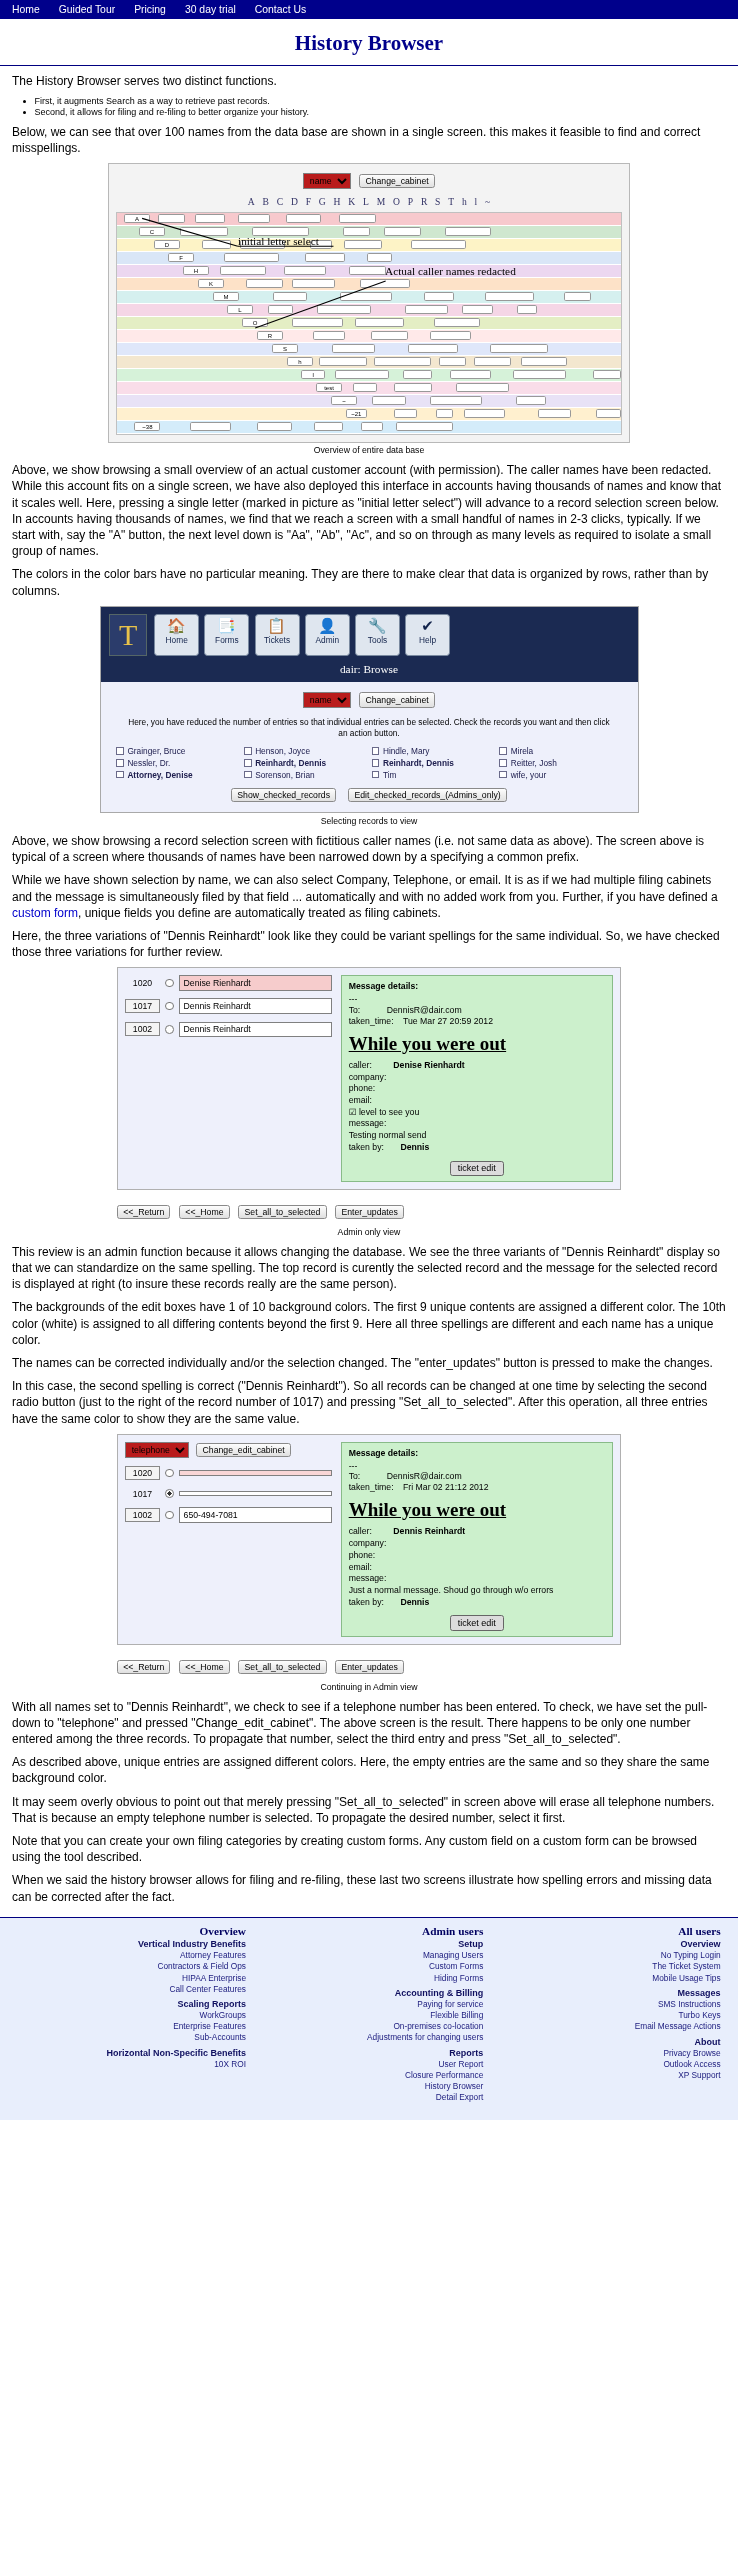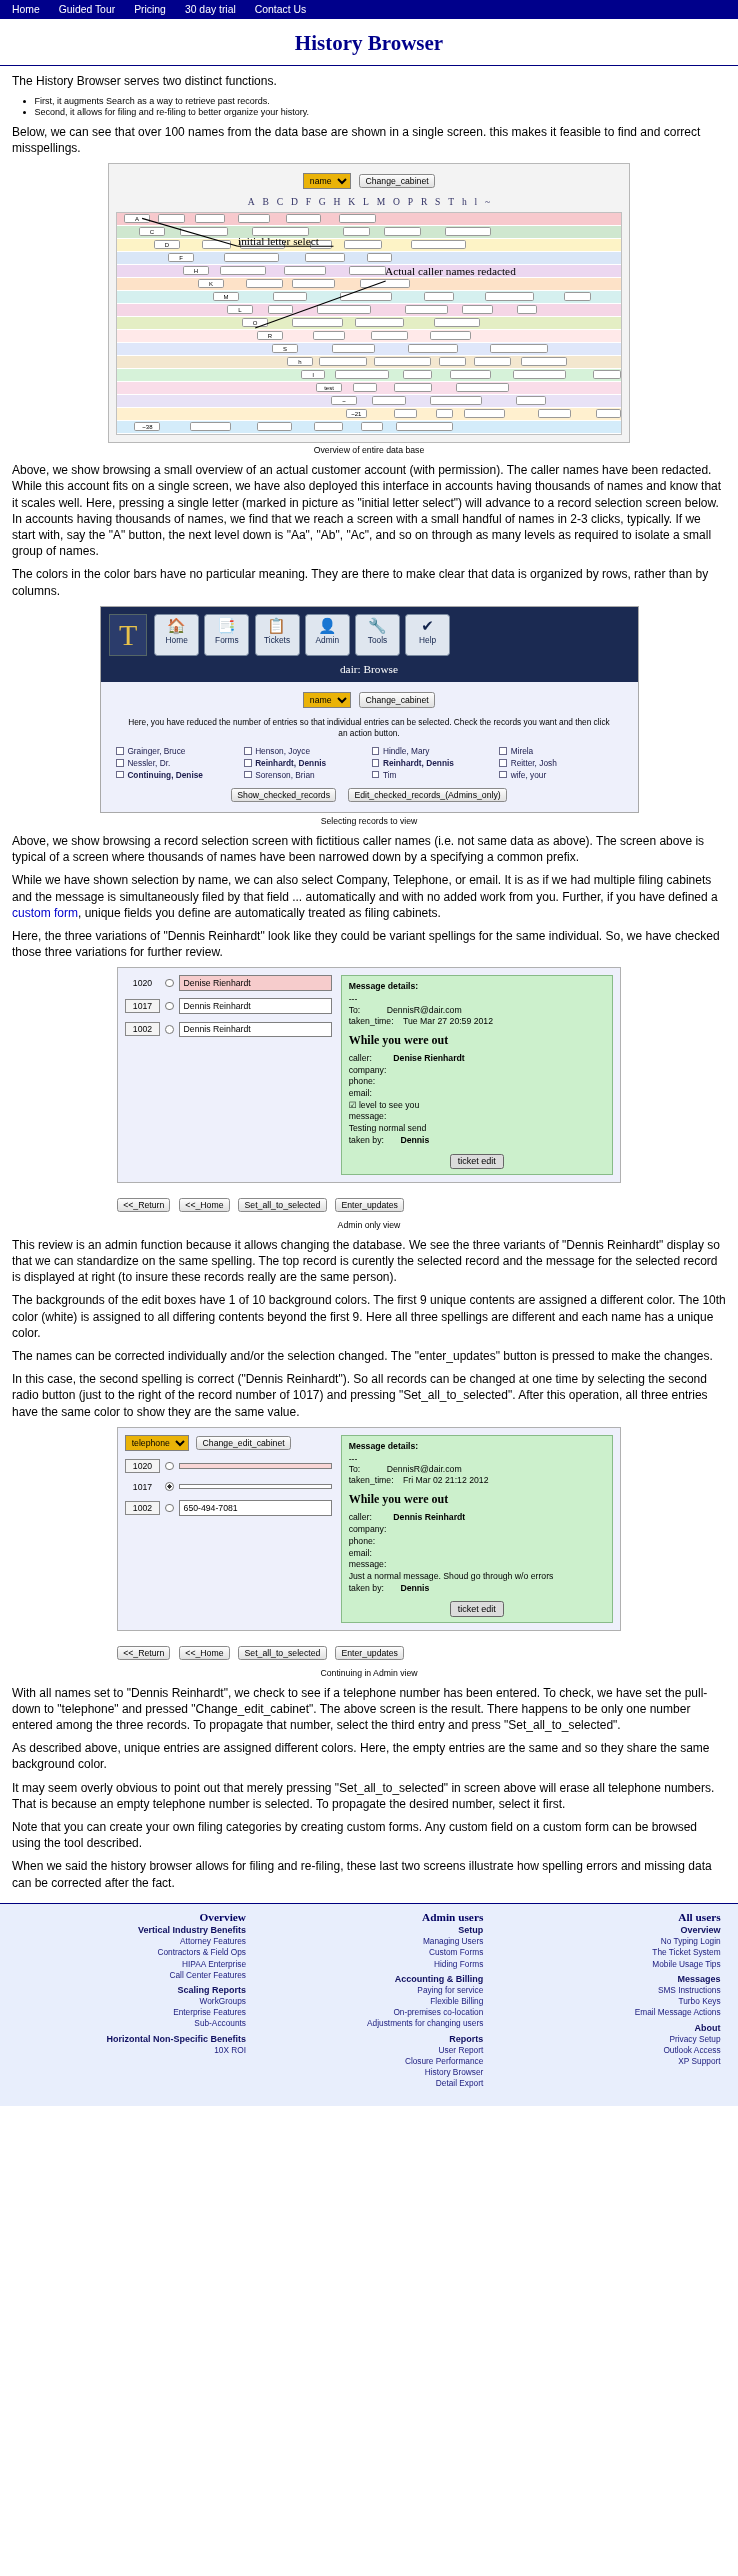--- a/index.html
+++ b/index.html
@@ -69,21 +69,21 @@
     display: flex;
     justify-content: center;
     align-items: center;
     gap: 8.7px;
     padding: 3.5px 0 5.2px 0;
   }
   select.ui, input.ui {
     font-family: "Liberation Sans", sans-serif;
     font-size: 8.7px;
     border: 0.9px solid #808080;
-    background: #eab308;
+    background: #b91c1c;
     padding: 0.9px 1.7px;
   }
   button.ui {
     font-family: "Liberation Sans", sans-serif;
     font-size: 8.7px;
     border: 0.9px solid #8a8a8a;
     background: linear-gradient(#fdfdfd,#e0e0e0);
     padding: 0.9px 5.2px;
     border-radius: 2.6px;
   }
@@ -218,23 +218,24 @@
     flex: 1;
     background: #ccf0cc;
     border: 0.9px solid #88bb88;
     padding: 5.2px 7px;
     font-size: 8.7px;
   }
   .msg-col .hdr { font-weight: bold; margin-bottom: 2.6px; }
   .msg-col .line { margin: 0.9px 0; }
   .wyo {
     font-family: "Liberation Serif", serif;
-    font-size: 12px;
+    font-size: 19px;
     font-weight: bold;
     margin: 7px 0 5.2px 0;
+    text-decoration: underline;
   }
   .msg-field { margin: 1.7px 0; }
   .ticket-btn {
     display: inline-block;
     border: 0.9px solid #666;
     background: #dcdcdc;
     font-size: 9px;
     padding: 1.7px 7px;
     border-radius: 2.6px;
     margin-top: 7px;
@@ -533,21 +534,21 @@
             <div class="chk">
               <span class="chkbox"></span>
               <span class="bold">Reinhardt, Dennis</span>
             </div>
             <div class="chk">
               <span class="chkbox"></span>
               <span>Reitter, Josh</span>
             </div>
             <div class="chk">
               <span class="chkbox"></span>
-              <span class="bold">Continuing, Denise</span>
+              <span class="bold">Attorney, Denise</span>
             </div>
             <div class="chk">
               <span class="chkbox"></span>
               <span>Sorenson, Brian</span>
             </div>
             <div class="chk">
               <span class="chkbox"></span>
               <span>Tim</span>
             </div>
             <div class="chk">
@@ -775,21 +776,21 @@
           <a>Mobile Usage Tips</a>
         </div>
         <div class="smgroup">
           <div class="g-title">Messages</div>
           <a>SMS Instructions</a>
           <a>Turbo Keys</a>
           <a>Email Message Actions</a>
         </div>
         <div class="smgroup">
           <div class="g-title">About</div>
-          <a>Privacy Setup</a>
+          <a>Privacy Browse</a>
           <a>Outlook Access</a>
           <a>XP Support</a>
         </div>
       </div>
     </div>
 
 </div>
 
 
 </body></html>

